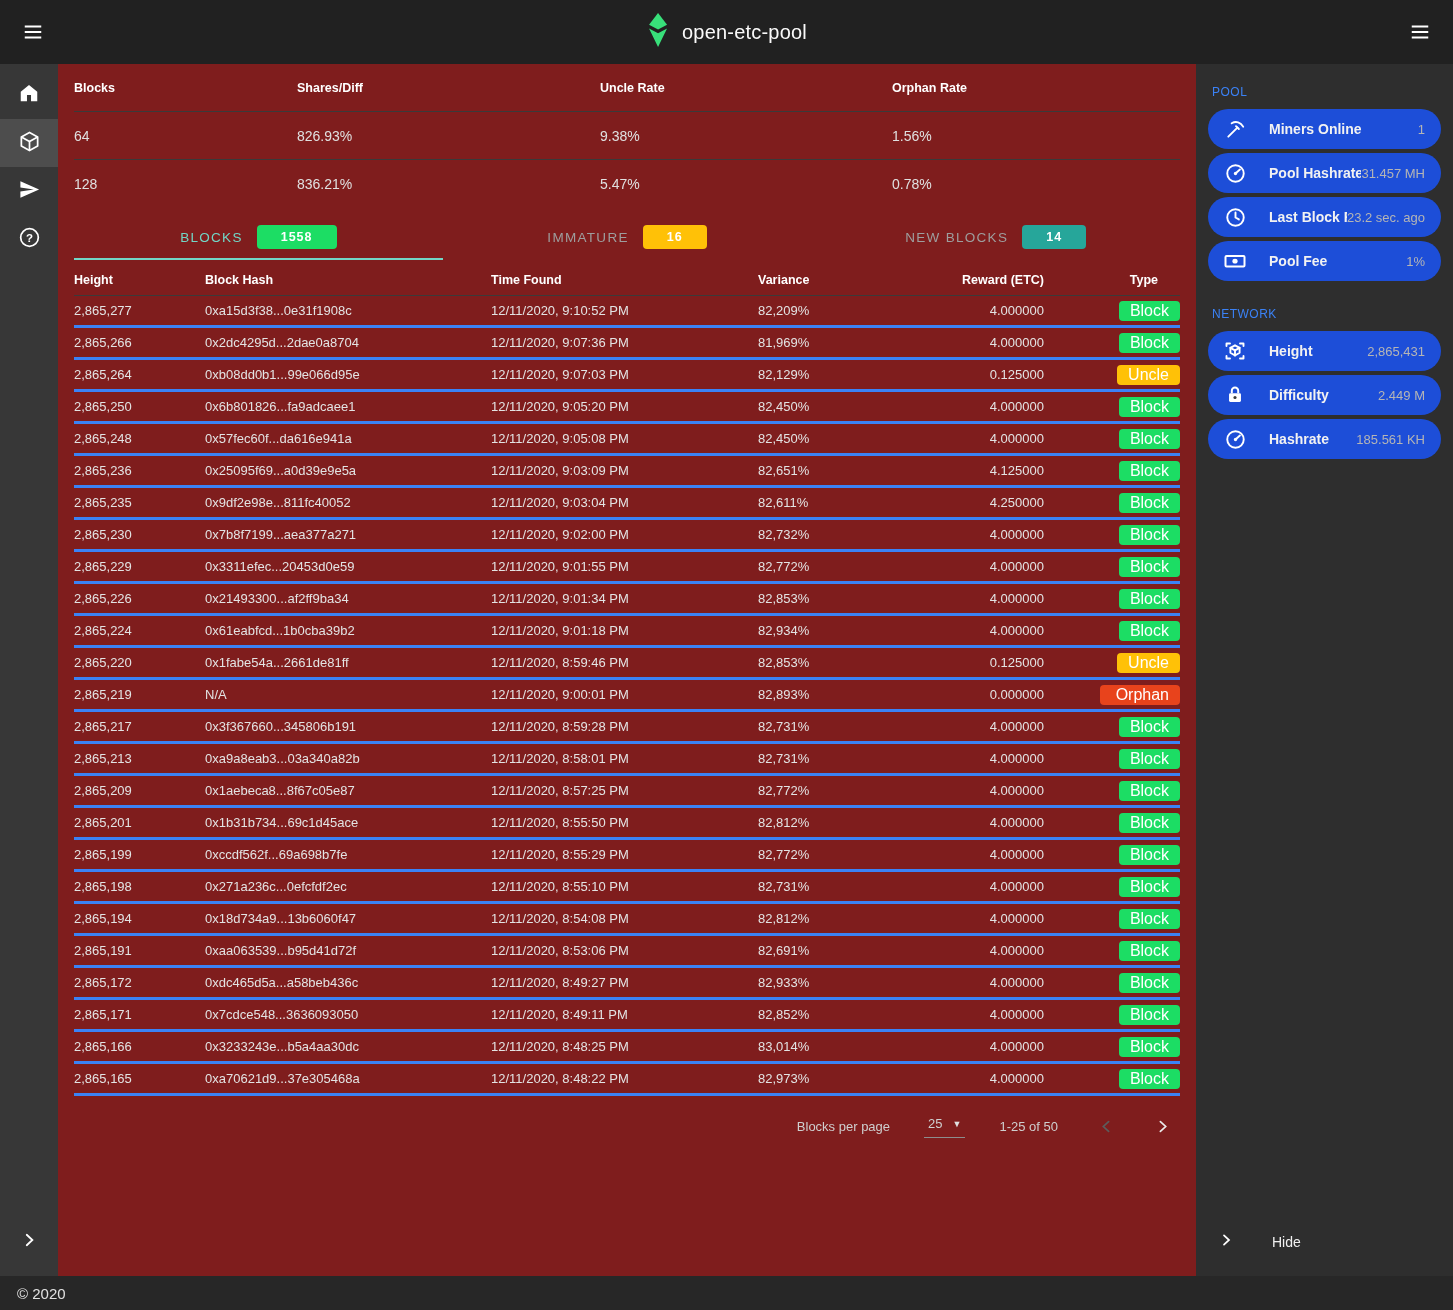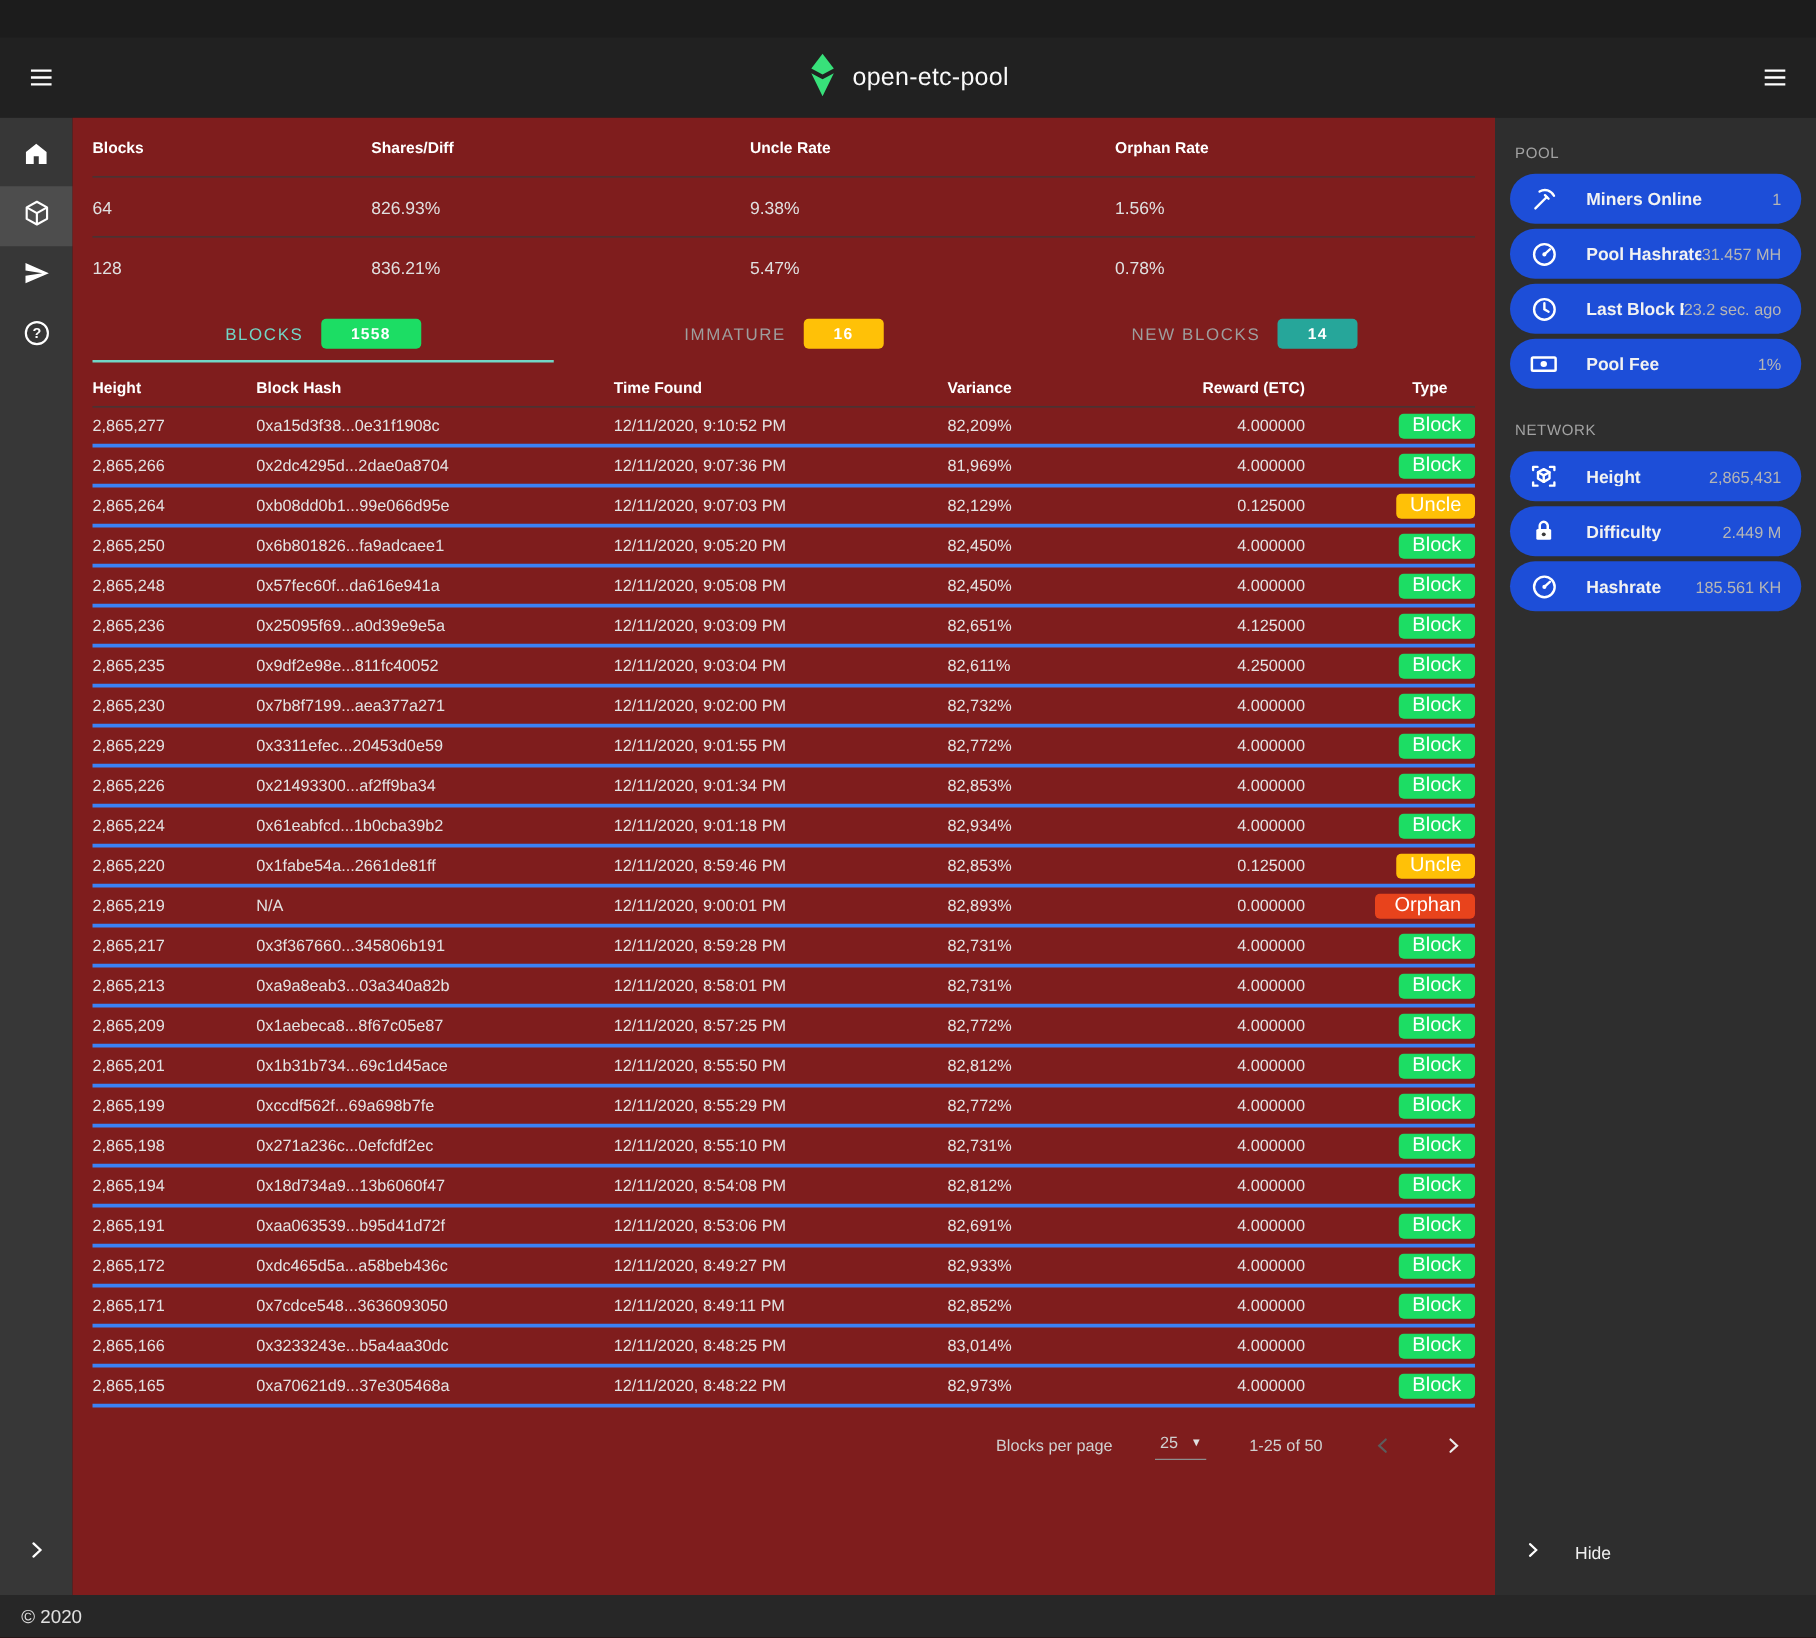--- a/index.html
+++ b/index.html
@@ -3,21 +3,21 @@
 <meta charset="utf-8">
 <style>
   * { margin:0; padding:0; box-sizing:border-box; }
   html,body { background:#111; }
   body { font-family:"Liberation Sans", sans-serif; }
   .app { position:relative; width:1453px; height:1310px; background:#1c1c1c; overflow:hidden;
          display:flex; flex-direction:column; color:#e6e6e6; }
 
   
   .topbar { height:64px; flex:0 0 64px; background:#212121; display:flex; align-items:center;
-            padding:0 17px; position:relative; z-index:5;margin-top:30px; }
+            padding:0 17px; position:relative; z-index:5; }
   .iconbtn { width:32px; height:32px; display:flex; align-items:center; justify-content:center;
              background:none; border:none; cursor:pointer; }
   .iconbtn svg { display:block; }
   .brand { position:absolute; left:50%; top:0; height:64px; transform:translateX(-50%);
            display:flex; align-items:center; gap:13px; }
   .brand-title { font-size:20px; color:#fafafa; letter-spacing:.2px; }
 
   
   .body { flex:1 1 auto; display:flex; min-height:0; }
 
@@ -75,31 +75,31 @@
   .pgsize { display:flex; align-items:center; gap:10px; border-bottom:1px solid #8d8d8d;
             padding:2px 4px 6px 4px; cursor:pointer; }
   .pgsize .caret { font-size:9px; color:#e0e0e0; }
   .pg-chevrons { display:flex; align-items:center; gap:28px; }
   .pg-btn { background:none; border:none; width:28px; height:28px; display:flex; align-items:center;
             justify-content:center; cursor:pointer; }
 
   
   .panel { width:257px; flex:0 0 257px; background:#2e2e2e; display:flex; flex-direction:column;
            padding:12px 12px 0 12px; }
-  .panel-label { font-size:12px; color:#a3a3a3; letter-spacing:.5px; margin:9px 0 10px 4px; }
+  .panel-label { font-size:12px; color:#3b82f6; letter-spacing:.5px; margin:9px 0 10px 4px; }
   .pitem { height:40px; border-radius:20px; background:#1d4ed8; margin-bottom:4px; display:flex;
            align-items:center; padding:0 16px 0 15px; }
   .item-icon { width:24px; height:24px; display:flex; align-items:center; justify-content:center; flex:0 0 24px; }
   .plabel { margin-left:22px; font-size:14px; font-weight:bold; color:#f2f2f2; white-space:nowrap;
             overflow:hidden; }
   .pvalue { margin-left:auto; font-size:13px; color:#b5b5b5; white-space:nowrap; }
   .panel .net-label { margin-top:22px; }
   .panel-spacer { flex:1 1 auto; }
   .hide-row { height:48px; margin:0 -12px 10px -12px; display:flex; align-items:center;
-              padding-left:22px; cursor:pointer; }
+              padding-left:22px; cursor:pointer;gap:12px; }
   .hide-label { margin-left:26px; font-size:14px; color:#f0f0f0; }
 
   
   .footer { height:34px; flex:0 0 34px; background:#272727; display:flex; align-items:center;
             padding-left:17px; font-size:15px; color:#e0e0e0; }
 </style>
 </head>
 <body>
 
 <div class="app">

